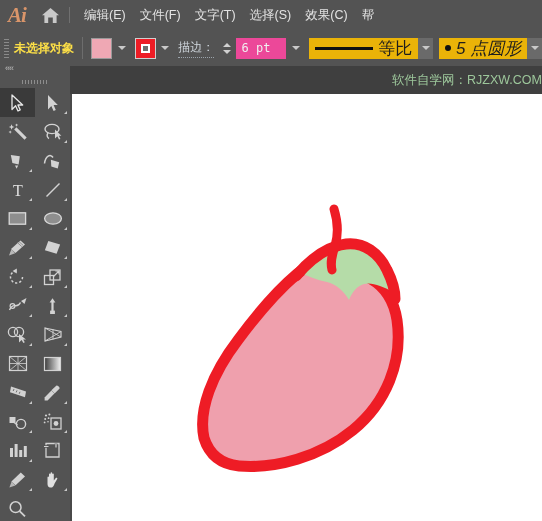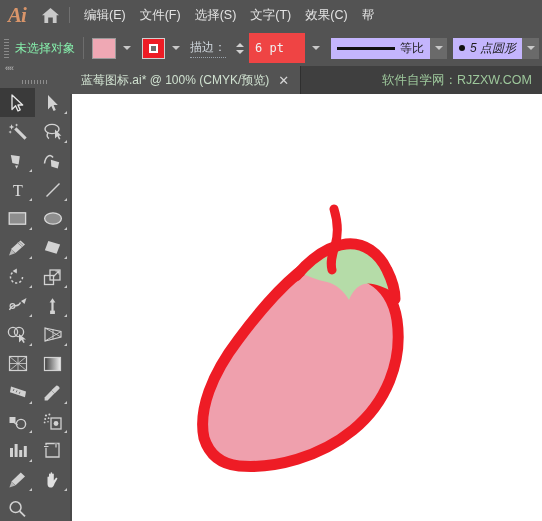--- a/index.html
+++ b/index.html
@@ -34,21 +34,21 @@
   .controlbar{
     position:absolute;left:0;top:30px;width:542px;height:36px;
     background:#535353;border-bottom:1px solid #3c3c3c;
     display:flex;align-items:center;
   }
   .grip{
     width:8px;height:22px;margin-left:3px;margin-right:4px;
     background-image:repeating-linear-gradient(to bottom,#8a8a8a 0 1px,transparent 1px 3px);
     background-size:5px 3px;background-repeat:repeat-y;background-position:1px 2px;
   }
-  .cb-label{color:#86efac;font-size:12px;white-space:nowrap;}
+  .cb-label{color:#fde047;font-size:12px;white-space:nowrap;font-weight:bold;}
   .cb-sep{width:1px;height:22px;background:#6d6d6d;margin:0 8px;}
 
   .swatch-fill{
     width:24px;height:21px;border:1px solid #9a9a9a;box-sizing:border-box;
   }
   .swatch-stroke{
     width:23px;height:21px;box-sizing:border-box;border:1px solid #cfcfcf;
     display:flex;align-items:center;justify-content:center;
   }
   .swatch-stroke .inner{
@@ -67,26 +67,26 @@
     color:#cfd6dd;font-size:12px;margin-left:5px;
     border-bottom:1px dotted #9aa3ab;padding-bottom:1px;white-space:nowrap;
   }
   .stepper{
     width:13px;height:20px;margin-left:7px;
     display:flex;flex-direction:column;align-items:center;justify-content:center;gap:3px;
   }
   .sp-up{width:0;height:0;border-left:4px solid transparent;border-right:4px solid transparent;border-bottom:4px solid #d0d0d0;}
   .sp-dn{width:0;height:0;border-left:4px solid transparent;border-right:4px solid transparent;border-top:4px solid #d0d0d0;}
   .field{
-    height:30px;background:#ef4444;color:#f0f0f0;font-size:12px;
+    height:21px;background:#ec4899;color:#f0f0f0;font-size:12px;
     display:flex;align-items:center;padding:0 6px;white-space:nowrap;
     font-family:"DejaVu Sans Mono","Liberation Mono",monospace;
   }
   .lightbox{
-    height:21px;background:#c4b5fd;color:#1e1e1e;font-size:12px;
+    height:21px;background:#eab308;color:#1e1e1e;font-size:17px;
     display:flex;align-items:center;padding:0 6px;gap:5px;white-space:nowrap;
   }
   .lightbox .rule{width:58px;height:3px;background:#111;}
   .dotmark{width:6px;height:6px;border-radius:50%;background:#111;}
   .lb-caret{
     width:17px;height:21px;background:#6a6a6a;display:flex;align-items:center;justify-content:center;
   }
 
   
   .tabbar{
@@ -94,21 +94,21 @@
     background:#3f3f3f;display:flex;align-items:stretch;
   }
   .doctab{
     background:#535353;display:flex;align-items:center;gap:7px;
     padding:0 9px 0 11px;height:28px;border-right:1px solid #2f2f2f;
   }
   .doctab .title{color:#cfe0cf;font-size:12px;white-space:nowrap;}
   .doctab .close{color:#d6d6d6;font-size:13px;line-height:1;padding:0 2px;}
   .watermark{
     margin-left:auto;color:#9dc79b;font-size:12.5px;
-    display:flex;align-items:center;padding-right:10px;white-space:nowrap;
+    display:flex;align-items:center;white-space:nowrap;
   }
 
   
   .toolpanel{
     position:absolute;left:0;top:60px;width:70px;height:461px;background:#535353;
   }
   .tp-head{height:16px;display:flex;align-items:center;padding-left:5px;}
   .tp-collapse{color:#bdbdbd;font-size:9px;letter-spacing:-1px;}
   .tp-grip{
     height:10px;margin:0 auto;width:26px;
@@ -142,22 +142,22 @@
   <div class="menubar">
     <div class="ai-logo">Ai</div>
     <div class="home-icon">
       <svg width="19" height="17" viewBox="0 0 19 17" aria-hidden="true">
         <path d="M9.5 1 L18 8.2 L15.6 8.2 L15.6 16 L11.8 16 L11.8 10.5 L7.2 10.5 L7.2 16 L3.4 16 L3.4 8.2 L1 8.2 Z" fill="#c9c9c9"></path>
       </svg>
     </div>
     <div class="menu-div"></div>
     <div class="menu-item">编辑(E)</div>
     <div class="menu-item">文件(F)</div>
+    <div class="menu-item">文字(T)</div>
     <div class="menu-item">选择(S)</div>
-    <div class="menu-item">文字(T)</div>
     <div class="menu-item">效果(C)</div>
     <div class="menu-item">帮</div>
   </div>
 
   <div class="controlbar">
     <div class="grip"></div>
     <div class="cb-label">未选择对象</div>
     <div class="cb-sep"></div>
 
     <div class="swatch-fill" style="background: rgb(239, 168, 180);"></div>
@@ -194,24 +194,20 @@
     <div class="lightbox" style="margin-left:6px;font-style:italic;">
       <span class="dotmark"></span>
       <span>5 点圆形</span>
     </div>
     <div class="lb-caret">
         <span class="caret"></span>
       </div>
   </div>
 
   <div class="tabbar">
-    <div class="doctab">
-      <span class="title">蓝莓图标.ai* @ 100% (CMYK/预览)</span>
-      <span class="close">✕</span>
-    </div>
     <div class="watermark">软件自学网：RJZXW.COM</div>
   </div>
 
   <div class="toolpanel">
     <div class="tp-head">
       <span class="tp-collapse">««</span>
     </div>
     <div class="tp-grip"></div>
 
     <div class="tools">

